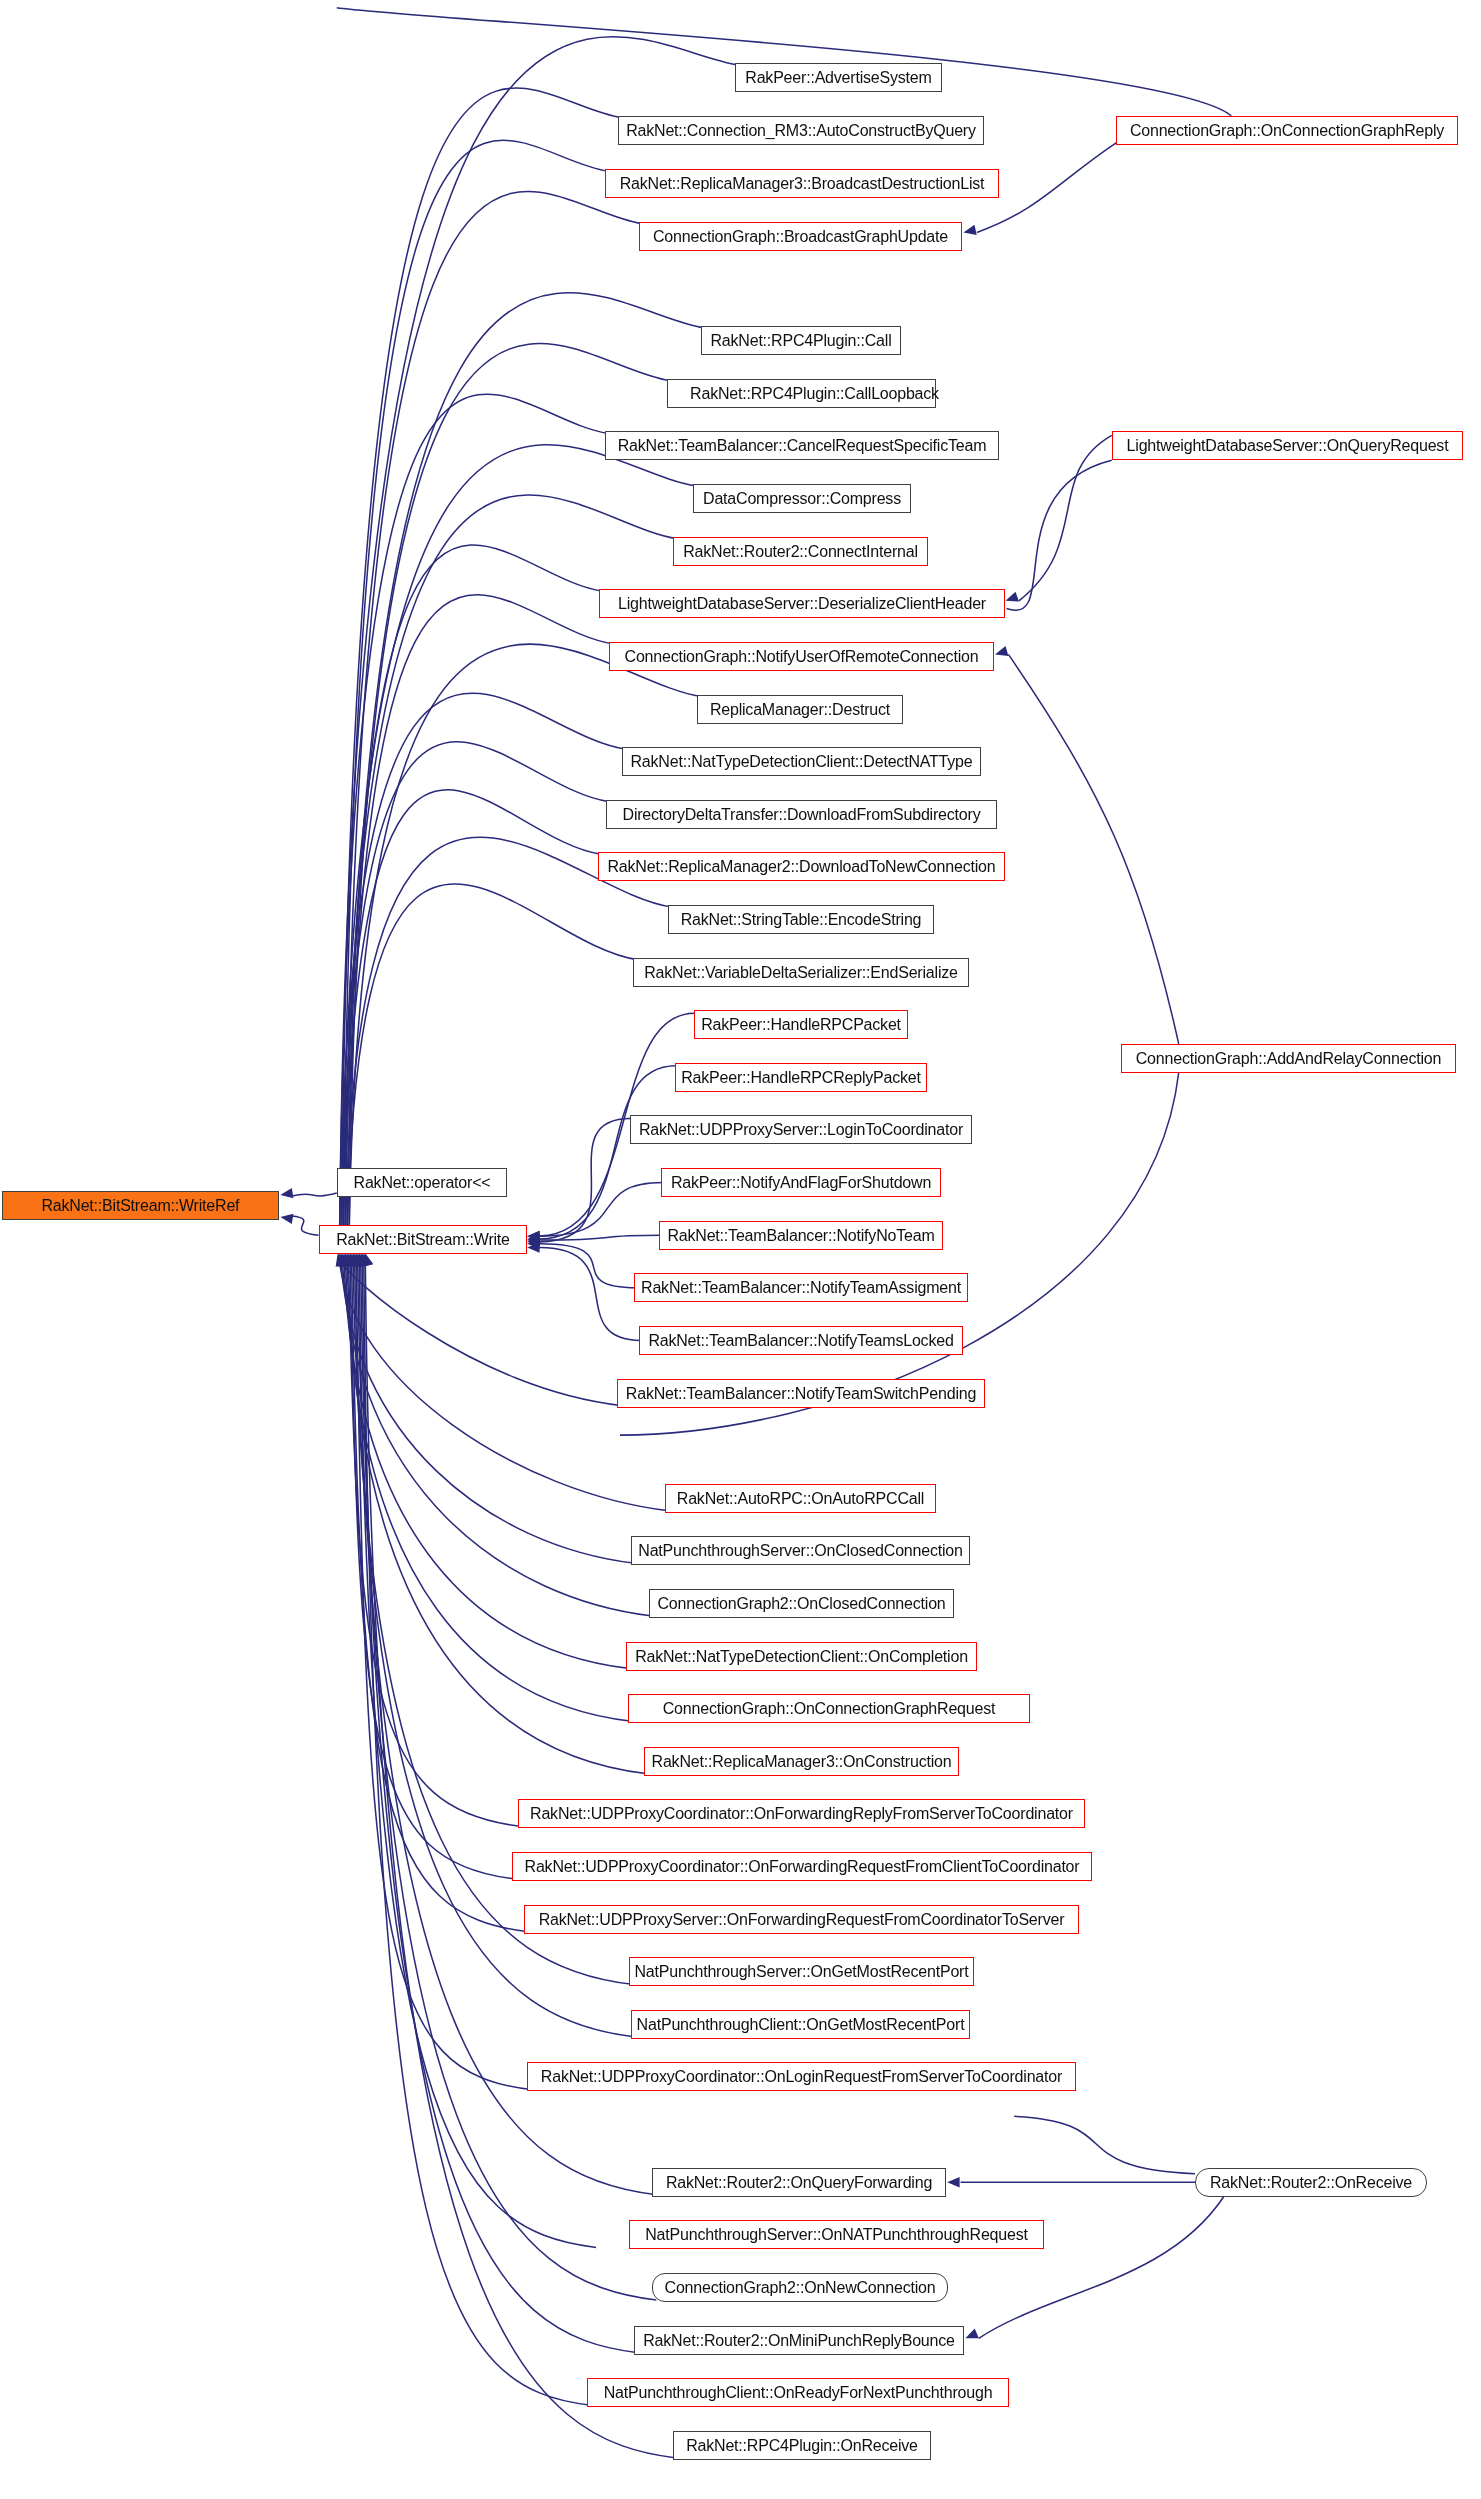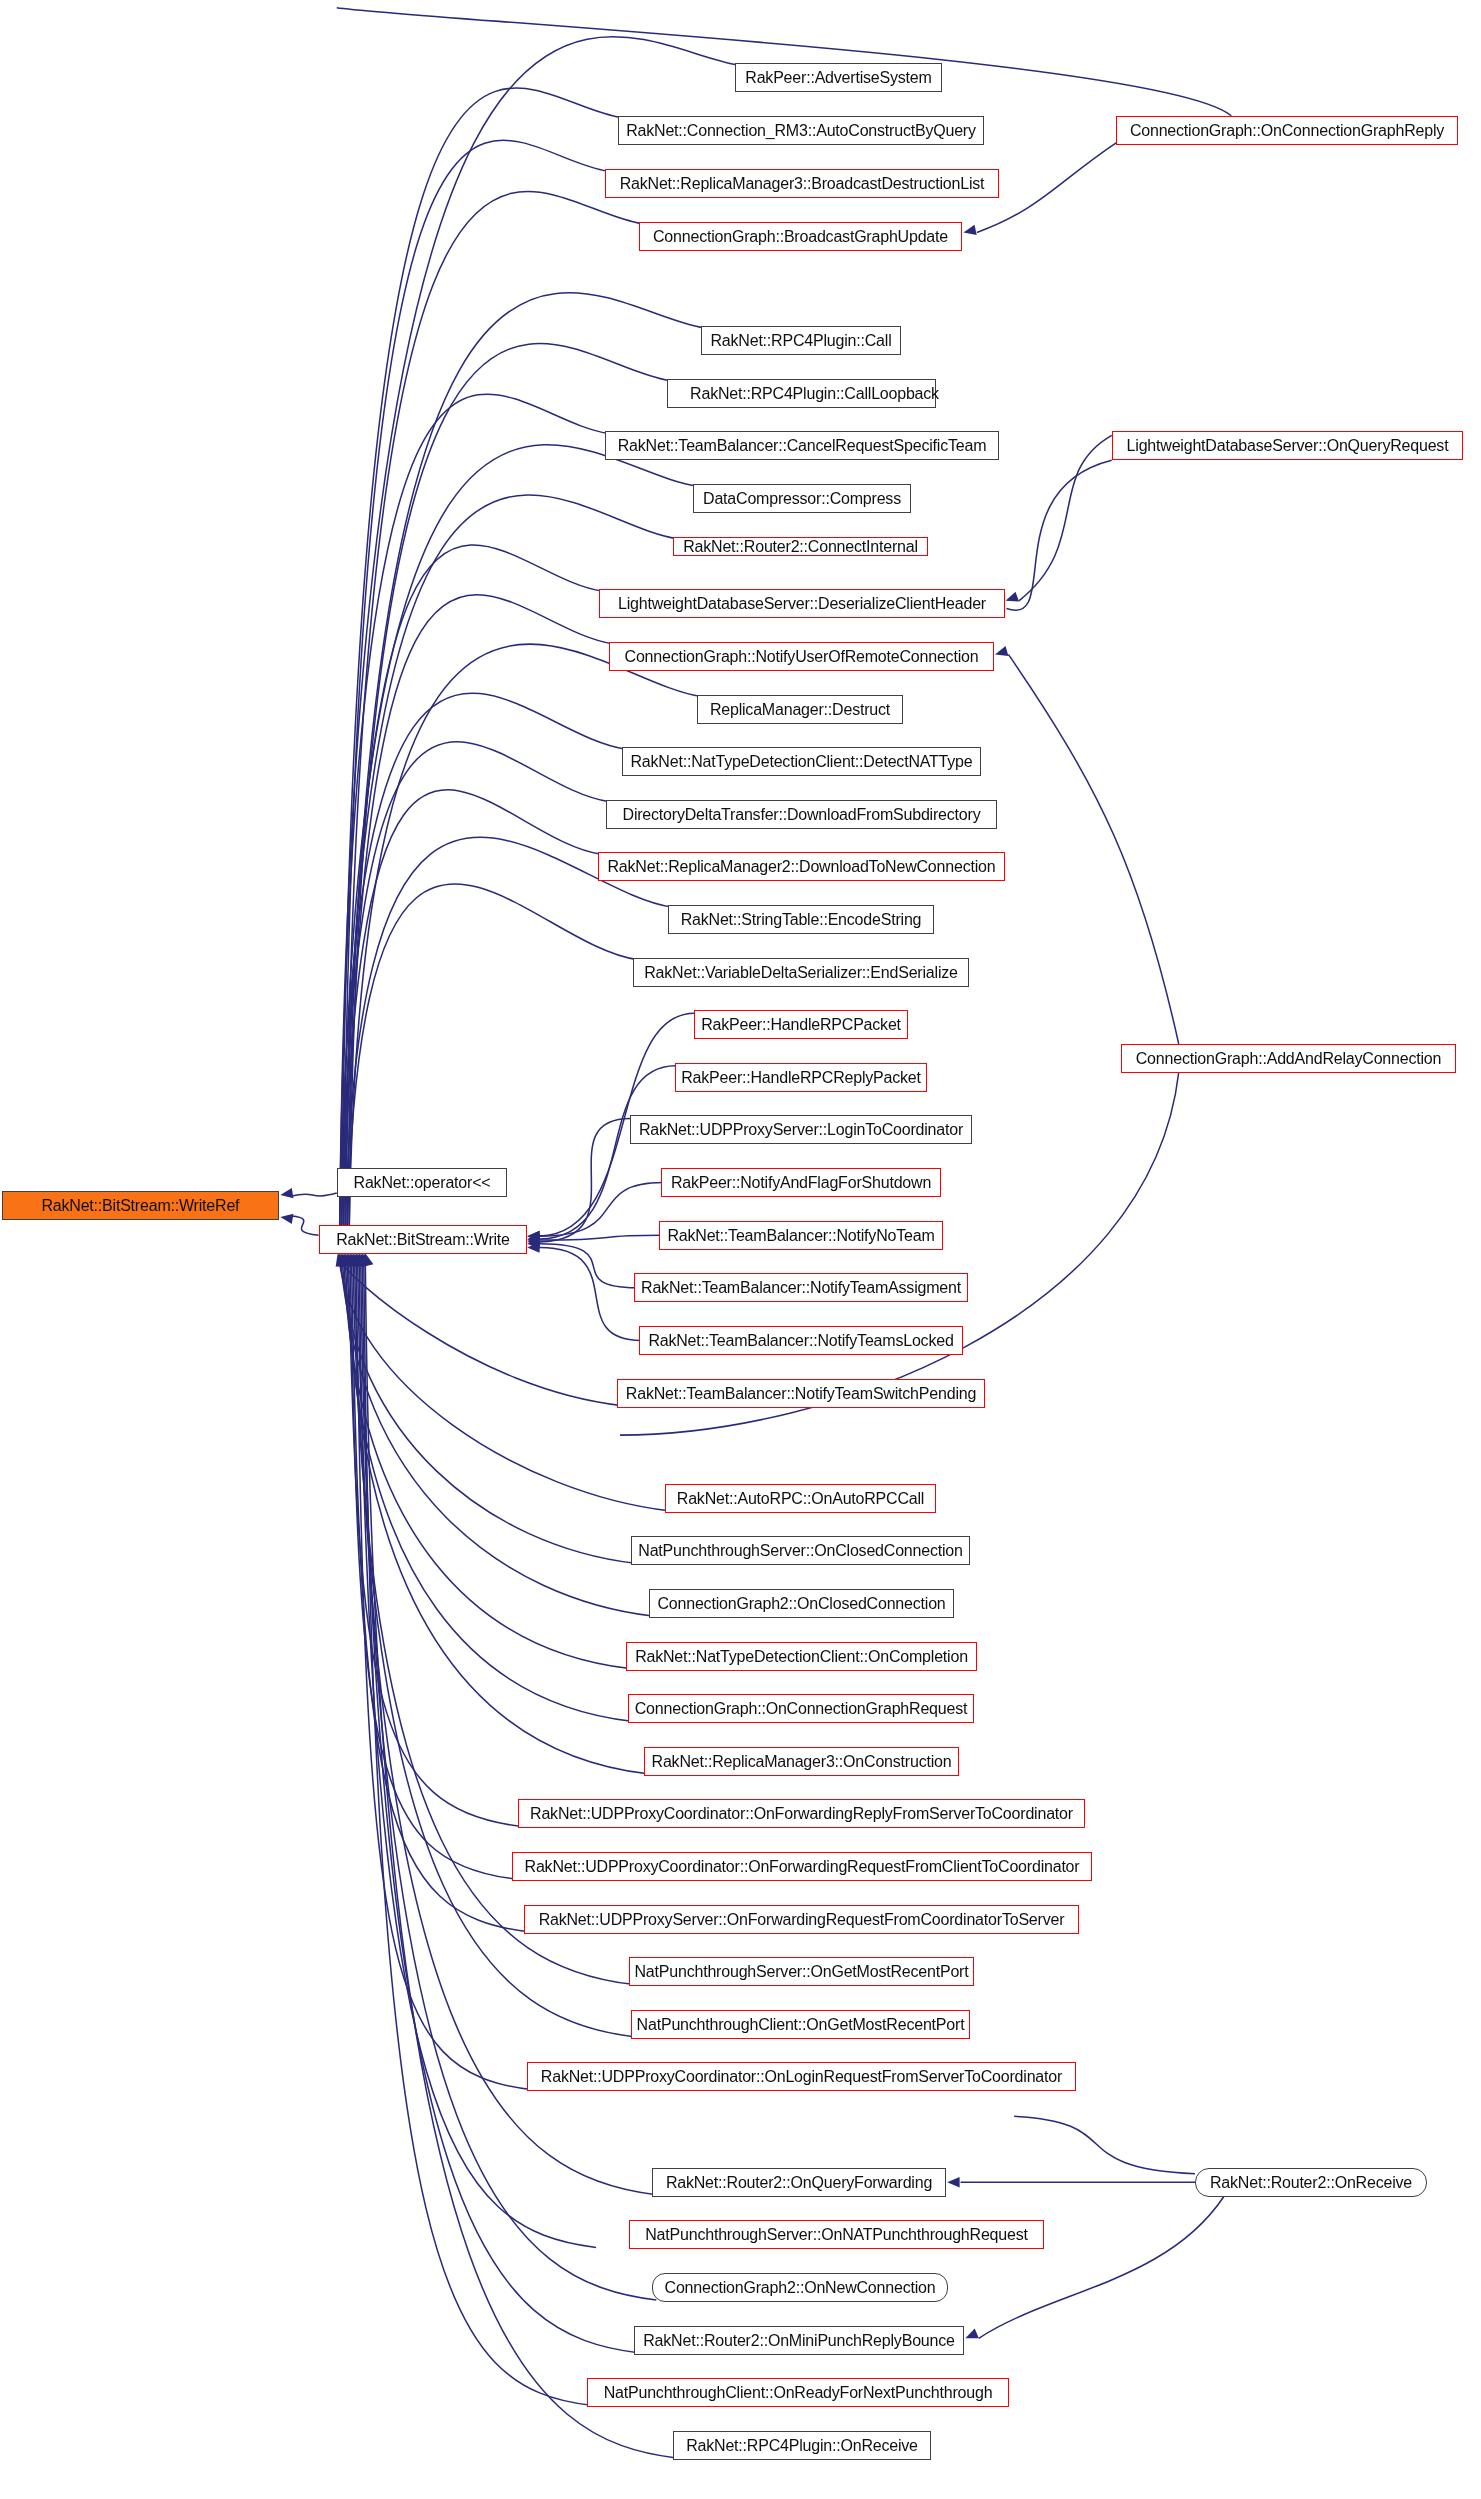--- a/index.html
+++ b/index.html
@@ -194,21 +194,21 @@
       </div>
       <div class="node-box" style="left: 667px; top: 379px; width: 269px; height: 29px; padding-left: 26px;">
         <span class="node-label">RakNet::RPC4Plugin::CallLoopback</span>
       </div>
       <div class="node-box" style="left: 605px; top: 431px; width: 394px; height: 29px;">
         <span class="node-label">RakNet::TeamBalancer::CancelRequestSpecificTeam</span>
       </div>
       <div class="node-box" style="left: 693px; top: 484px; width: 218px; height: 29px;">
         <span class="node-label">DataCompressor::Compress</span>
       </div>
-      <div class="node-box red" style="left: 673px; top: 537px; width: 255px; height: 19px;">
+      <div class="node-box red" style="left: 673px; top: 537px; width: 255px; height: 29px;">
         <span class="node-label">RakNet::Router2::ConnectInternal</span>
       </div>
       <div class="node-box red" style="left: 599px; top: 589px; width: 406px; height: 29px;">
         <span class="node-label">LightweightDatabaseServer::DeserializeClientHeader</span>
       </div>
       <div class="node-box red" style="left: 609px; top: 642px; width: 385px; height: 29px;">
         <span class="node-label">ConnectionGraph::NotifyUserOfRemoteConnection</span>
       </div>
       <div class="node-box" style="left: 697px; top: 695px; width: 206px; height: 29px;">
         <span class="node-label">ReplicaManager::Destruct</span>
@@ -257,21 +257,21 @@
       </div>
       <div class="node-box" style="left: 631px; top: 1536px; width: 339px; height: 29px;">
         <span class="node-label">NatPunchthroughServer::OnClosedConnection</span>
       </div>
       <div class="node-box" style="left: 649px; top: 1589px; width: 305px; height: 29px;">
         <span class="node-label">ConnectionGraph2::OnClosedConnection</span>
       </div>
       <div class="node-box red" style="left: 626px; top: 1642px; width: 351px; height: 29px;">
         <span class="node-label">RakNet::NatTypeDetectionClient::OnCompletion</span>
       </div>
-      <div class="node-box red" style="left: 628px; top: 1694px; width: 346px; height: 29px;">
+      <div class="node-box red" style="left: 628px; top: 1694px; width: 402px; height: 29px;">
         <span class="node-label">ConnectionGraph::OnConnectionGraphRequest</span>
       </div>
       <div class="node-box red" style="left: 644px; top: 1747px; width: 315px; height: 29px;">
         <span class="node-label">RakNet::ReplicaManager3::OnConstruction</span>
       </div>
       <div class="node-box red" style="left: 518px; top: 1799px; width: 567px; height: 29px;">
         <span class="node-label">RakNet::UDPProxyCoordinator::OnForwardingReplyFromServerToCoordinator</span>
       </div>
       <div class="node-box red" style="left: 512px; top: 1852px; width: 580px; height: 29px;">
         <span class="node-label">RakNet::UDPProxyCoordinator::OnForwardingRequestFromClientToCoordinator</span>

